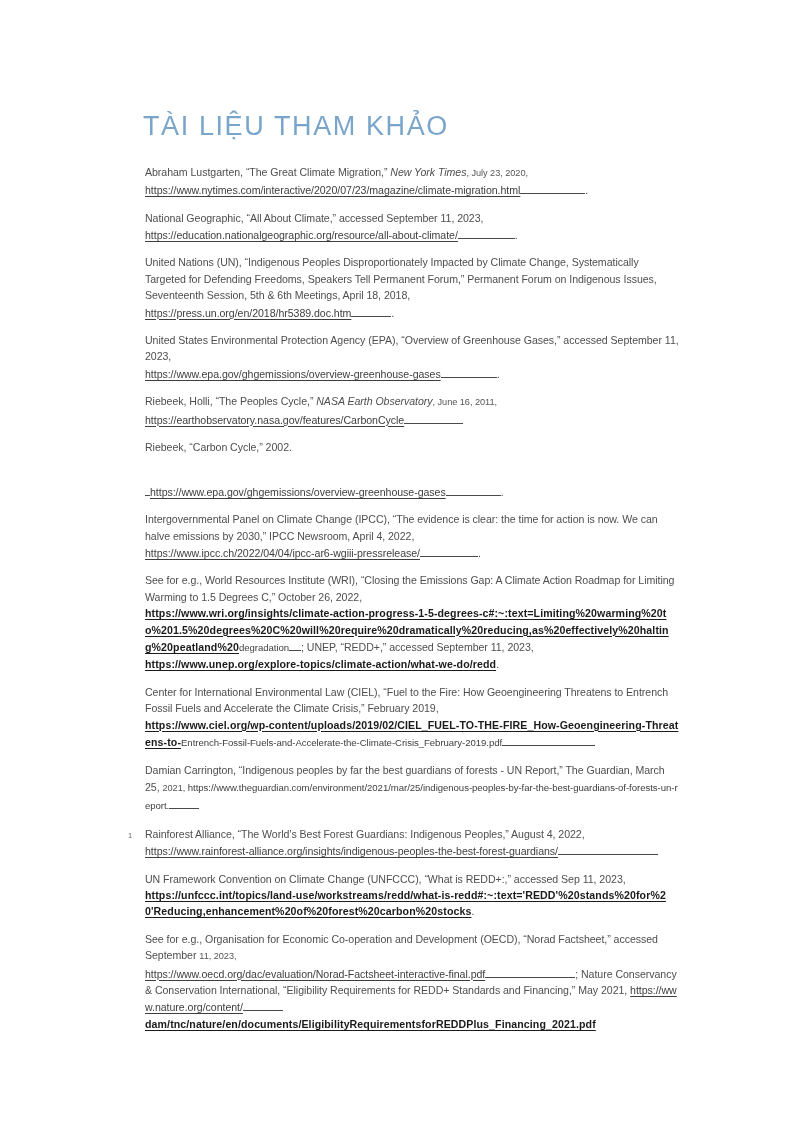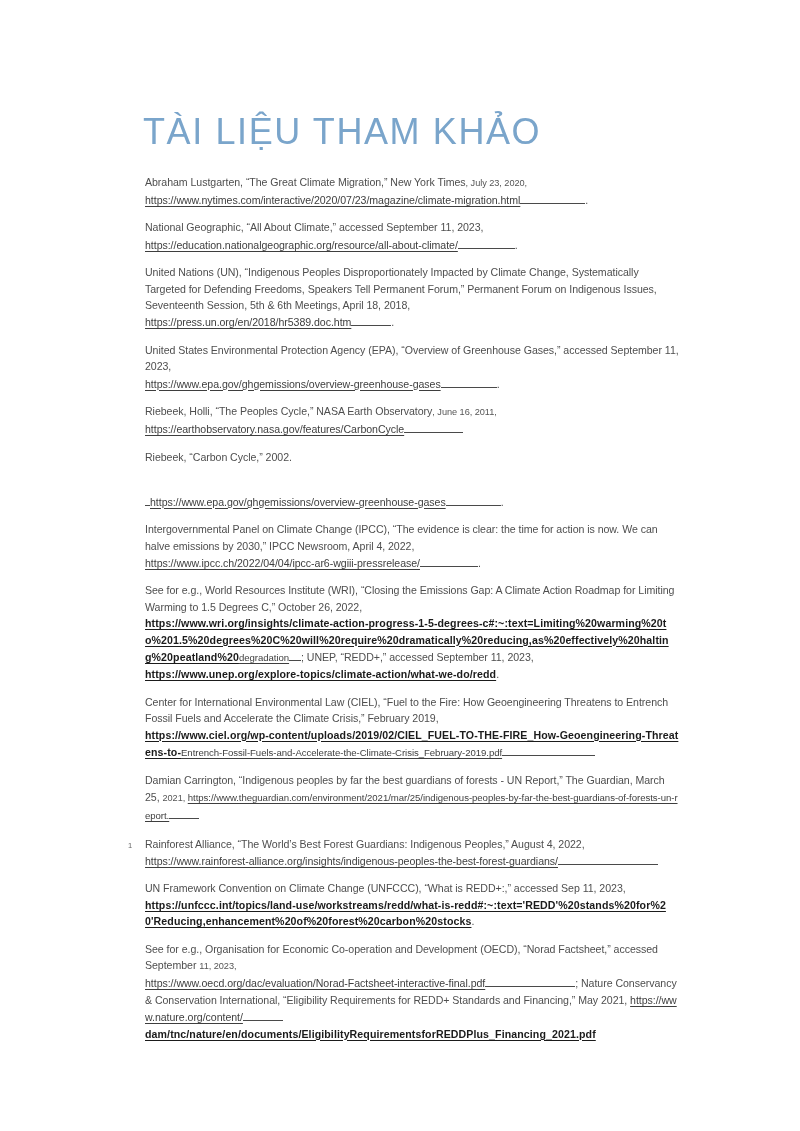--- a/index.html
+++ b/index.html
@@ -1,47 +1,46 @@
 <!DOCTYPE html>
 <html><head>
 <meta charset="utf-8">
 <style>
   html,body{margin:0;padding:0;background:#ffffff;}
   body{width:800px;height:1131px;font-family:"Liberation Sans",sans-serif;}
   .page{position:relative;width:800px;height:1131px;background:#ffffff;overflow:hidden;}
   .content{position:absolute;left:145px;top:112px;width:537px;}
   .doc-title{
     margin:0 0 22px -2px;
-    font-size:36px;
+    font-size:27px;
     font-weight:400;
     letter-spacing:1.6px;
     color:#7aa5cb;
     line-height:1.1;
   }
   .ref{
     position:relative;
     margin:0 0 11px 0;
     font-size:10.6px;
     line-height:16.4px;
     color:#4e4e4e;
     letter-spacing:-0.05px;
   }
   .tx{color:#4e4e4e;}
-  .it{}
+  .it{font-style:italic;}
   .sm{font-size:9.2px;color:#555555;text-align:center;}
   .lk{
     color:#3e3e3e;
     text-decoration:underline;
     text-underline-offset:2px;
     word-break:break-all;
   }
   .smlk{
     font-size:9.6px;
     color:#3e3e3e;
-    text-decoration:underline;
     text-underline-offset:2px;
     word-break:break-all;
     text-align:center;
   }
   .blk{
     color:#1b1b1b;
     font-weight:700;
     letter-spacing:0.1px;
     text-decoration:underline;
     text-underline-offset:2px;

